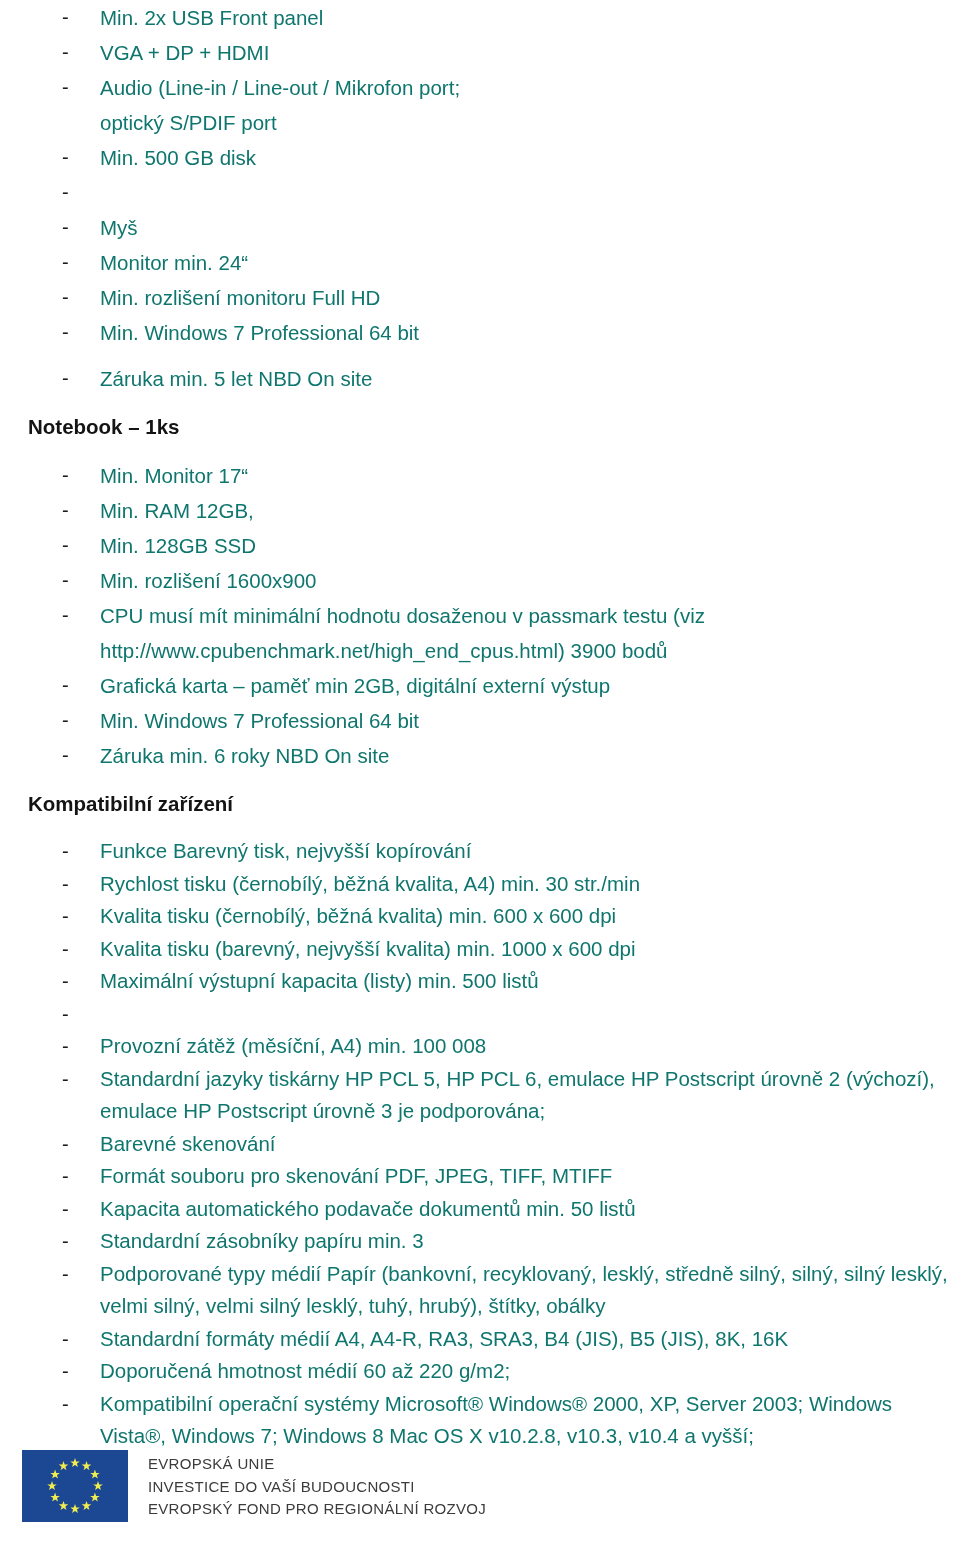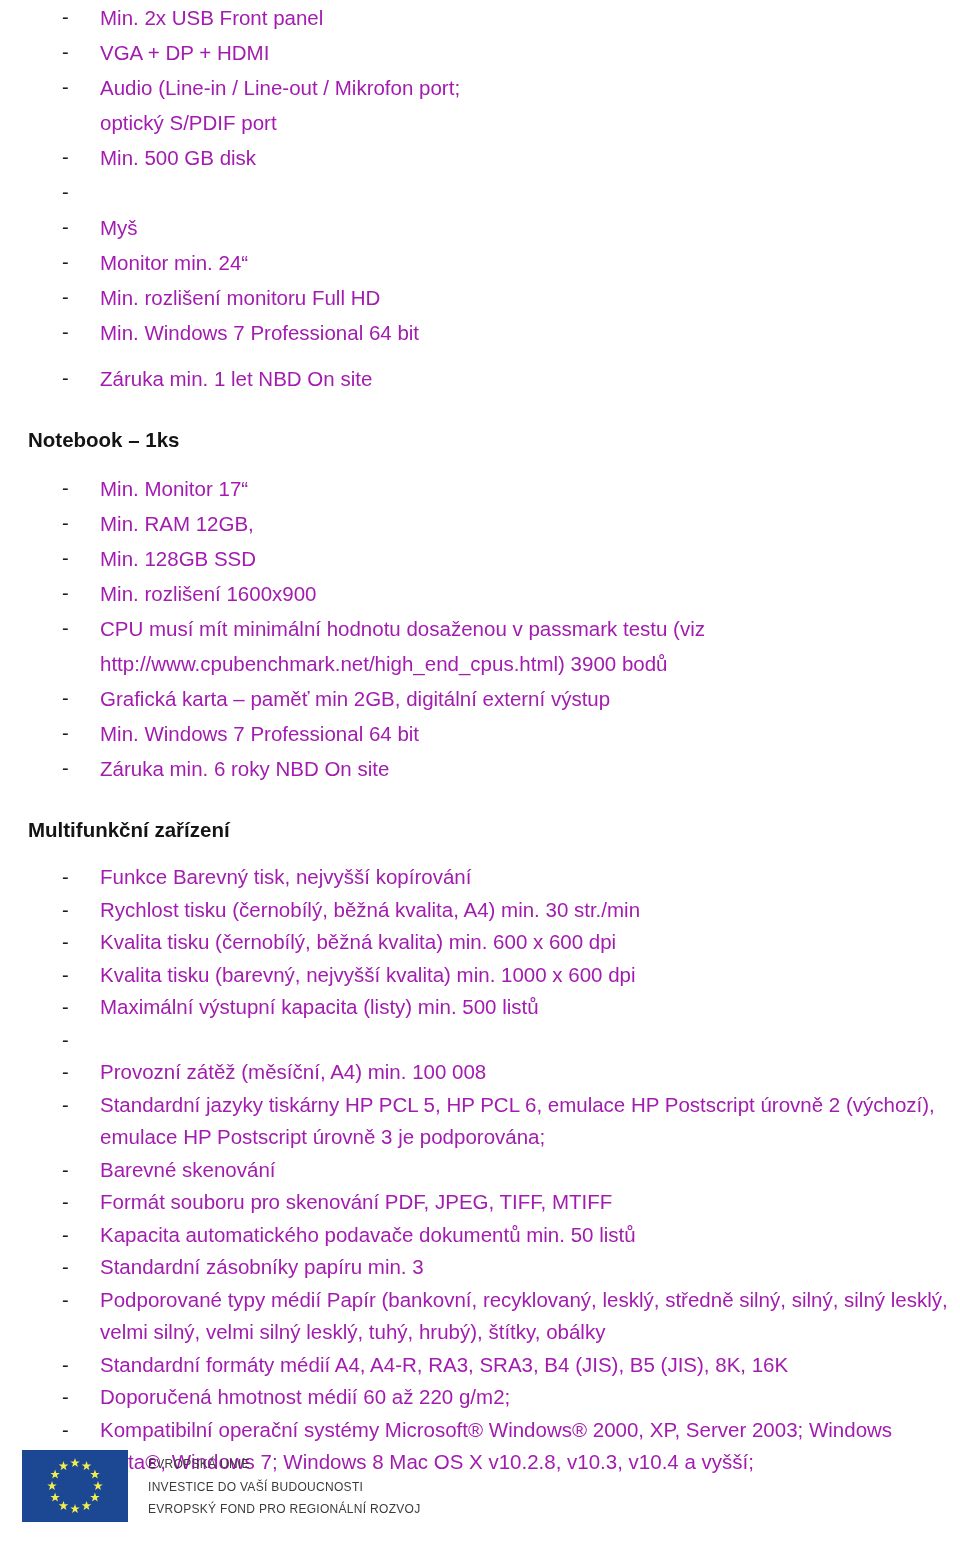--- a/index.html
+++ b/index.html
@@ -32,21 +32,21 @@
     width: 38px;
     flex: 0 0 38px;
     font-size: 20px;
     line-height: 35px;
     color: #1a1a1a;
   }
   .bullet-text {
     flex: 1 1 auto;
     font-size: 20.5px;
     line-height: 35px;
-    color: #a21caf;
+    color: #0f766e;
     white-space: pre-wrap;
   }
 
   
   .group-loose .bullet-dash,
   .group-loose .bullet-text { line-height: 35px; }
 
   
   .group-tight { }
   .group-tight .bullet-dash,
@@ -54,21 +54,21 @@
 
   .bullet-row.gap-before { margin-top: 11px; }
 
   .section-heading {
     font-size: 20.5px;
     font-weight: bold;
     line-height: 35px;
     padding-left: 28px;
     color: #141414;
   }
-  .heading-gap-top { margin-top: 26px; }
+  .heading-gap-top { margin-top: 13px; }
   .heading-gap-bottom { margin-bottom: 14px; }
 
   
   #footer {
     position: absolute;
     left: 0;
     top: 1450px;
     width: 960px;
     display: flex;
     align-items: flex-start;
@@ -80,21 +80,21 @@
     background: #1c4893;
     position: relative;
     flex: 0 0 106px;
   }
   #eu-flag svg { display: block; }
   #footer-text {
     margin-left: 20px;
     padding-top: 3px;
   }
   #footer-text div {
-    font-size: 12px;
+    font-size: 15px;
     line-height: 22.5px;
     letter-spacing: 0.3px;
     color: #3b3b3b;
     white-space: nowrap;
   }
 </style>
 </head>
 <body>
 
 <div id="page">
@@ -132,21 +132,21 @@
         <div class="bullet-row">
           <span class="bullet-dash">-</span>
           <span class="bullet-text">Min. rozlišení monitoru Full HD</span>
         </div>
         <div class="bullet-row">
           <span class="bullet-dash">-</span>
           <span class="bullet-text">Min. Windows 7 Professional 64 bit</span>
         </div>
         <div class="bullet-row gap-before">
           <span class="bullet-dash">-</span>
-          <span class="bullet-text">Záruka min. 1 let NBD On site</span>
+          <span class="bullet-text">Záruka min. 5 let NBD On site</span>
         </div>
       </div>
       <div class="section group-loose">
         <div class="section-heading heading-gap-top heading-gap-bottom">Notebook – 1ks</div>
         <div class="bullet-row">
           <span class="bullet-dash">-</span>
           <span class="bullet-text">Min. Monitor 17“</span>
         </div>
         <div class="bullet-row">
           <span class="bullet-dash">-</span>
@@ -172,21 +172,21 @@
         <div class="bullet-row">
           <span class="bullet-dash">-</span>
           <span class="bullet-text">Min. Windows 7 Professional 64 bit</span>
         </div>
         <div class="bullet-row">
           <span class="bullet-dash">-</span>
           <span class="bullet-text">Záruka min. 6 roky NBD On site</span>
         </div>
       </div>
       <div class="section group-tight">
-        <div class="section-heading heading-gap-top heading-gap-bottom">Multifunkční zařízení</div>
+        <div class="section-heading heading-gap-top heading-gap-bottom">Kompatibilní zařízení</div>
         <div class="bullet-row">
           <span class="bullet-dash">-</span>
           <span class="bullet-text">Funkce Barevný tisk, nejvyšší kopírování</span>
         </div>
         <div class="bullet-row">
           <span class="bullet-dash">-</span>
           <span class="bullet-text">Rychlost tisku (černobílý, běžná kvalita, A4) min. 30 str./min</span>
         </div>
         <div class="bullet-row">
           <span class="bullet-dash">-</span>

